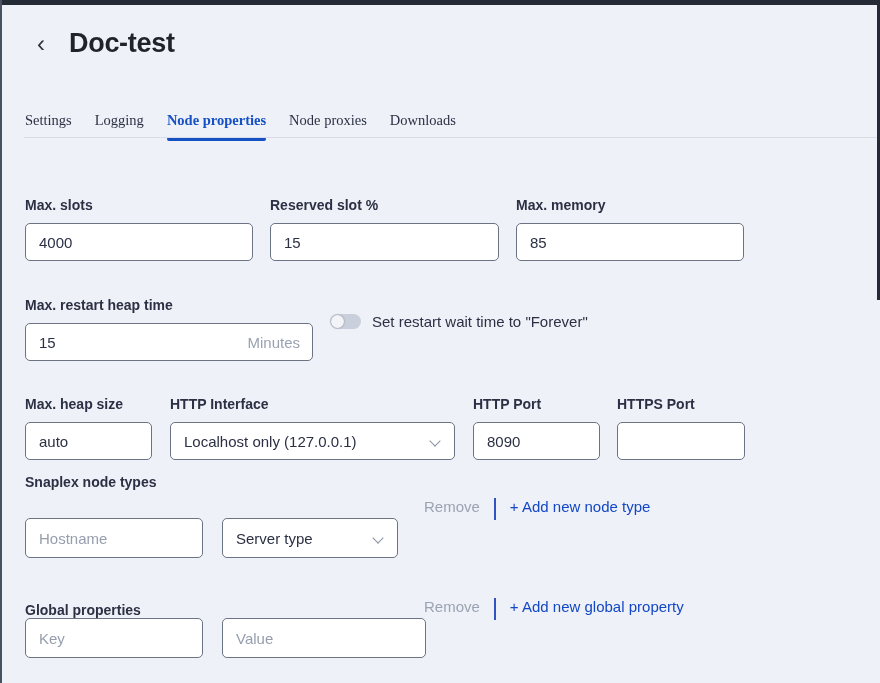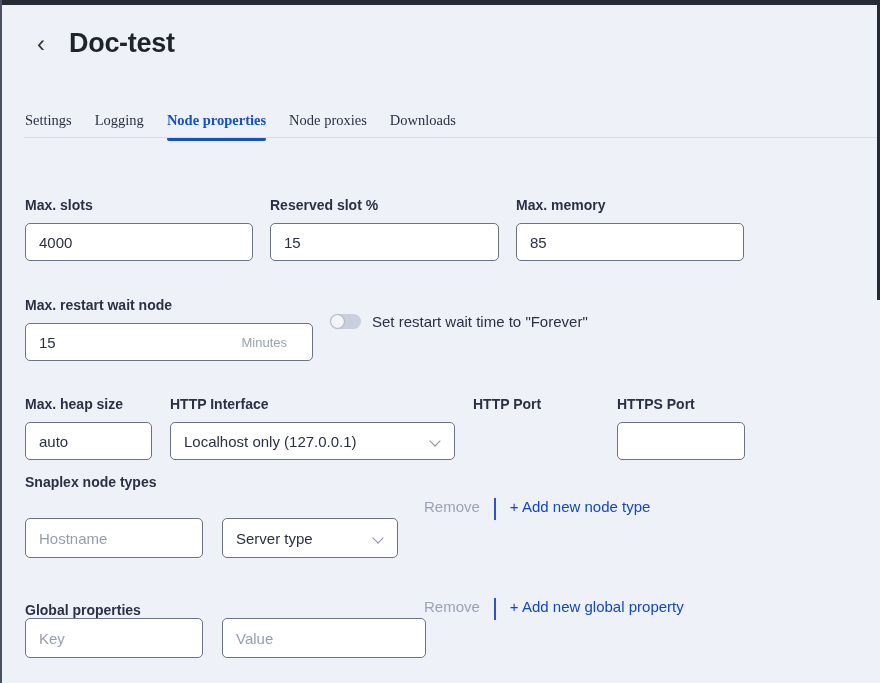--- a/index.html
+++ b/index.html
@@ -30,21 +30,21 @@
   
   .fgroup { position:absolute;margin-top:20px; }
   .flabel { display:block; font-size:14px; font-weight:700; color:#2b3044; margin-bottom:10px; white-space:nowrap; }
   .tinput, .tselect {
     width:100%; height:38px; border:1.2px solid #6b7384; border-radius:5px;
     background:#ffffff; font-family:inherit; font-size:15px; color:#2b3044;
     padding:0 13px; outline:none;
   }
   .tinput::placeholder { color:#969eae; opacity:1; }
   .iwrap { position:relative; }
-  .suffix { position:absolute; right:26px; top:50%; transform:translateY(-50%); color:#9aa2b2; font-size:13px; pointer-events:none; }
+  .suffix { position:absolute; right:13px; top:50%; transform:translateY(-50%); color:#9aa2b2; font-size:15px; pointer-events:none; }
   .tselect { display:flex; align-items:center; justify-content:space-between; cursor:pointer; text-align:left; }
   .tselect .sel-text { white-space:nowrap; overflow:hidden; }
   .chev { width:10px; height:10px; display:inline-block; position:relative; flex:0 0 auto; margin-left:8px; }
   .chev::before { content:""; position:absolute; left:0; top:1px; width:7px; height:7px;
     border-left:1.6px solid #8a92a3; border-bottom:1.6px solid #8a92a3; transform:rotate(-45deg); }
   .h40 { height:40px; }
 
   
   .toggle-row { position:absolute; left:330px; top:302px; height:38px; display:flex; align-items:center; gap:11px; }
   .switch { width:31px; height:15px; border-radius:9px; background:#c9cfdb; position:relative; border:none; cursor:pointer; flex:0 0 auto; }
@@ -88,21 +88,21 @@
 <div class="fgroup" style="left:270px; top:177px; width:229px;">
   <label class="flabel">Reserved slot %</label>
   <input class="tinput" value="15" style="">
 </div>
 <div class="fgroup" style="left:516px; top:177px; width:228px;">
   <label class="flabel">Max. memory</label>
   <input class="tinput" value="85" style="">
 </div>
 
 <div class="fgroup" style="left:25px; top:277px; width:288px;">
-  <label class="flabel">Max. restart wait node</label>
+  <label class="flabel">Max. restart heap time</label>
   <div class="iwrap">
     <input class="tinput" value="15" style="">
     <span class="suffix">Minutes</span>
   </div>
 </div>
 <div class="toggle-row">
   <button class="switch" aria-pressed="false">
     <span class="knob"></span>
   </button>
   <span class="toggle-label">Set restart wait time to "Forever"</span>
@@ -114,20 +114,21 @@
 </div>
 <div class="fgroup" style="left:170px; top:376px; width:285px;">
   <label class="flabel">HTTP Interface</label>
   <button class="tselect">
     <span class="sel-text">Localhost only (127.0.0.1)</span>
     <span class="chev"></span>
   </button>
 </div>
 <div class="fgroup" style="left:473px; top:376px; width:127px;">
   <label class="flabel">HTTP Port</label>
+  <input class="tinput" value="8090" style="">
 </div>
 <div class="fgroup" style="left:617px; top:376px; width:128px;">
   <label class="flabel">HTTPS Port</label>
   <input class="tinput" value="" style="">
 </div>
 
 <label class="flabel" style="position:absolute; left:25px; top:474px;">Snaplex node types</label>
 <div class="fgroup" style="left:25px; top:498px; width:178px;">
   <input class="tinput h40" placeholder="Hostname" style="">
 </div>

